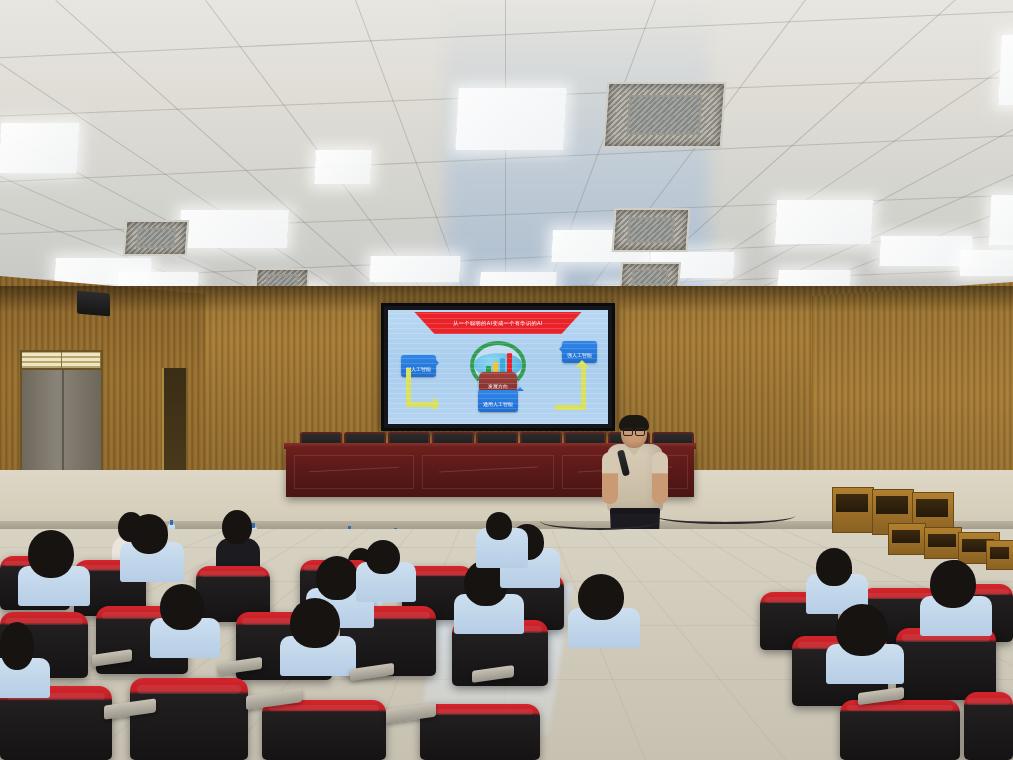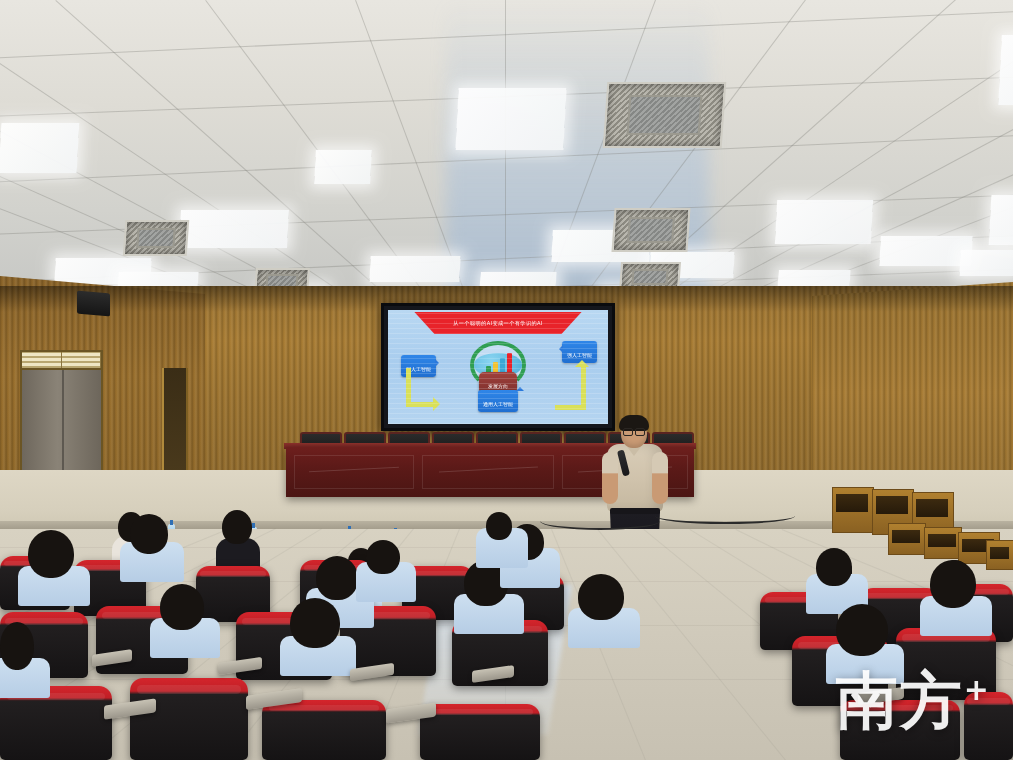--- a/index.html
+++ b/index.html
@@ -481,17 +481,14 @@
       <div class="armrest" style="left:92px;top:652px;width:40px;height:12px;transform:skewY(-8deg);"></div>
       <div class="armrest" style="left:218px;top:660px;width:44px;height:12px;transform:skewY(-8deg);"></div>
       <div class="armrest" style="left:350px;top:666px;width:44px;height:12px;transform:skewY(-8deg);"></div>
       <div class="armrest" style="left:472px;top:668px;width:42px;height:12px;transform:skewY(-8deg);"></div>
       <div class="armrest" style="left:104px;top:702px;width:52px;height:14px;transform:skewY(-8deg);"></div>
       <div class="armrest" style="left:246px;top:692px;width:56px;height:14px;transform:skewY(-8deg);"></div>
       <div class="armrest" style="left:386px;top:706px;width:50px;height:14px;transform:skewY(-8deg);"></div>
       <div class="armrest" style="left:858px;top:690px;width:46px;height:12px;transform:skewY(-8deg);"></div>
     </div>
 
-  <div class="watermark">
-    <span>南方</span><sup>+</sup>
-  </div>
 
 </div>
 
 </body></html>

